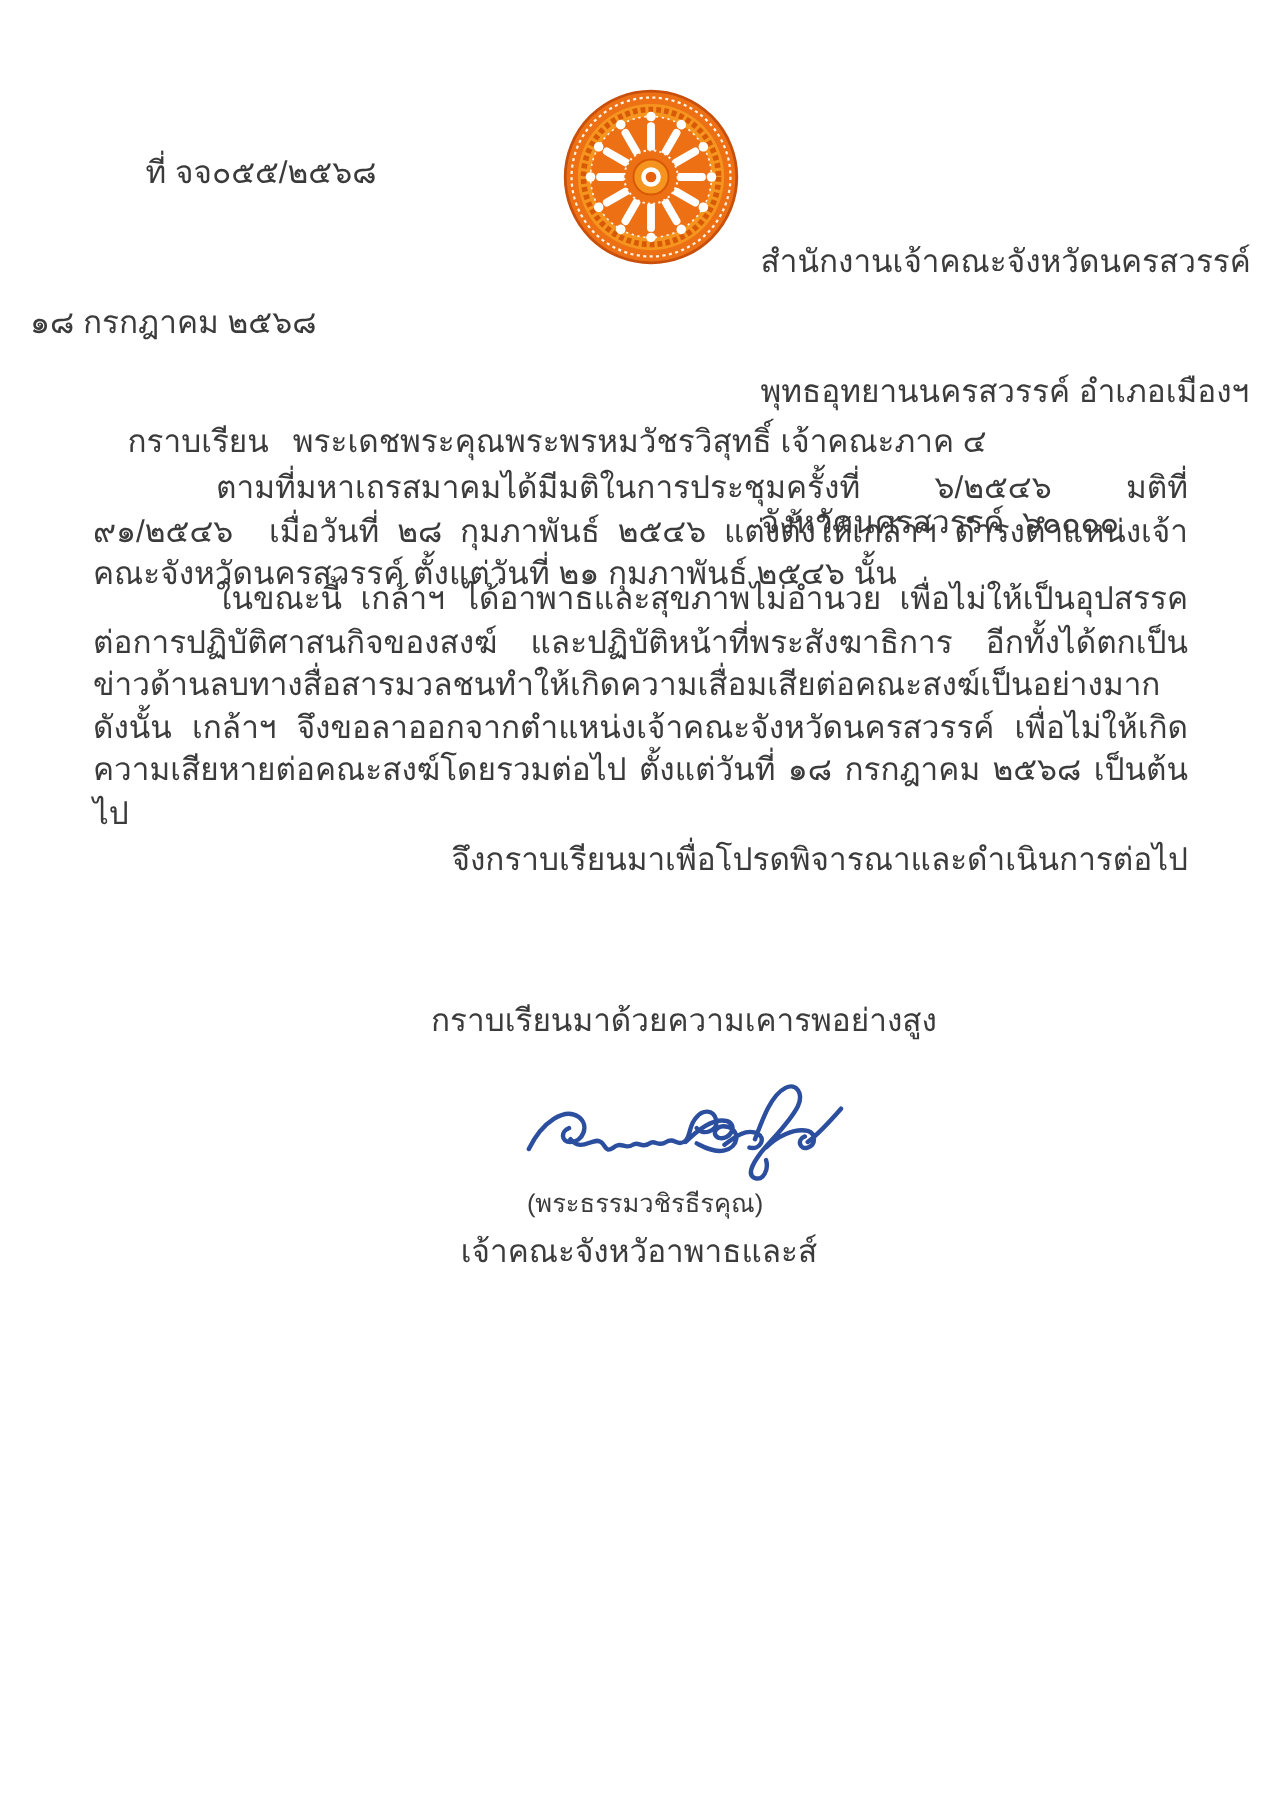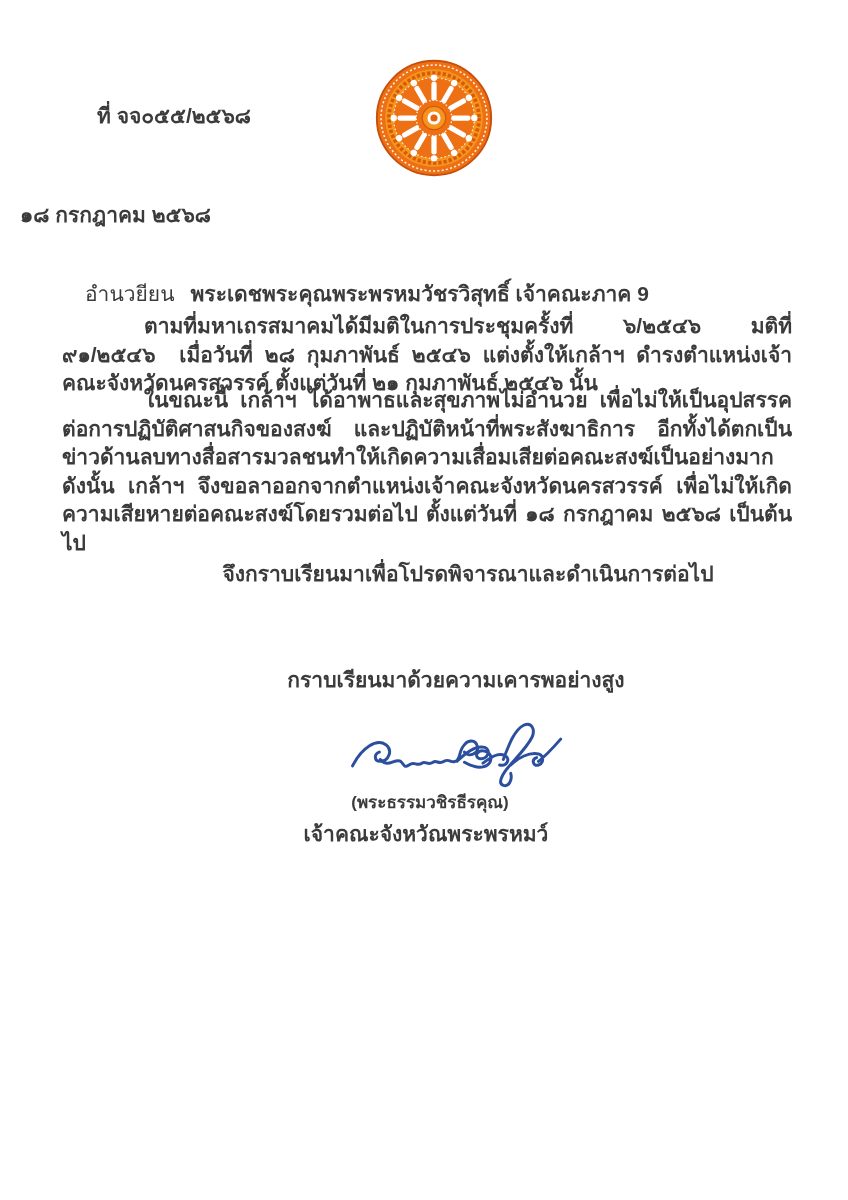--- a/index.html
+++ b/index.html
@@ -5,21 +5,21 @@
   html, body { margin: 0; padding: 0; background: #ffffff; }
   .page {
     position: relative;
     width: 848px;
     height: 1200px;
     background: #ffffff;
     font-family: "Liberation Sans", sans-serif;
     color: #3b3b3b;
     overflow: hidden;
   }
-  .txt { white-space: pre-wrap; font-weight: bold; }
+  .txt { white-space: pre-wrap; }
   .ref-number {
     position: absolute;
     left: 97px; top: 101px;
     font-size: 21px; line-height: 30px;
   }
   .emblem {
     position: absolute;
     left: 374px; top: 58px;
     width: 120px; height: 120px;
   }
@@ -45,21 +45,21 @@
   .subject-line .label, .salutation-line .label { margin-right: 16px; }
   .body-paragraph {
     position: absolute;
     left: 62px; width: 730px;
     font-size: 21px; line-height: 28.5px;
     text-indent: 82px;
     text-align: justify;
   }
   .para-1 { top: 312px; }
   .para-2 { top: 386px; }
-  .para-3 { top: 560px; text-align: center; }
+  .para-3 { top: 560px; text-align: right; }
   .closing-line {
     position: absolute;
     left: 56px; top: 663px; width: 800px;
     text-align: center;
     font-size: 21px;
   }
   .signature-wrap {
     position: absolute;
     left: 338px; top: 716px;
     width: 240px; height: 74px;
@@ -143,26 +143,31 @@
           </g>
       </g>
       <circle cx="64" cy="64" r="19" fill="#ED7014"></circle>
       <circle cx="64" cy="64" r="19" fill="none" stroke="#FFF3E6" stroke-width="1.4" stroke-dasharray="1.6,2.2"></circle>
       <circle cx="64" cy="64" r="12.5" fill="#F5941F" stroke="#D85A07" stroke-width="1.4"></circle>
       <circle cx="64" cy="64" r="7" fill="#ffffff"></circle>
       <circle cx="64" cy="64" r="3.8" fill="#E8610C"></circle>
     </svg>
   </div>
 
+  <div class="office-block">
+    <div class="office-line">สำนักงานเจ้าคณะจังหวัดนครสวรรค์</div>
+    <div class="office-line">พุทธอุทยานนครสวรรค์ อำเภอเมืองฯ</div>
+    <div class="office-line">จังหวัดนครสวรรค์  ๖๐๐๐๐</div>
+  </div>
 
   <div class="date-line txt">๑๘ กรกฎาคม ๒๕๖๘</div>
 
 
   <div class="salutation-line">
-    <span class="label">อำนวยียน</span><span class="txt">พระเดชพระคุณพระพรหมวัชรวิสุทธิ์ เจ้าคณะภาค 9</span>
+    <span class="label">กราบเรียน</span><span class="txt">พระเดชพระคุณพระพรหมวัชรวิสุทธิ์ เจ้าคณะภาค ๔</span>
   </div>
 
   <div class="body-paragraph para-1 txt">ตามที่มหาเถรสมาคมได้มีมติในการประชุมครั้งที่ ๖/๒๕๔๖ มติที่ ๙๑/๒๕๔๖  เมื่อวันที่ ๒๘ กุมภาพันธ์ ๒๕๔๖ แต่งตั้งให้เกล้าฯ ดำรงตำแหน่งเจ้าคณะจังหวัดนครสวรรค์ ตั้งแต่วันที่ ๒๑ กุมภาพันธ์ ๒๕๔๖ นั้น</div>
   <div class="body-paragraph para-2 txt">ในขณะนี้ เกล้าฯ ได้อาพาธและสุขภาพไม่อำนวย เพื่อไม่ให้เป็นอุปสรรคต่อการปฏิบัติศาสนกิจของสงฆ์ และปฏิบัติหน้าที่พระสังฆาธิการ อีกทั้งได้ตกเป็นข่าวด้านลบทางสื่อสารมวลชนทำให้เกิดความเสื่อมเสียต่อคณะสงฆ์เป็นอย่างมาก ดังนั้น เกล้าฯ จึงขอลาออกจากตำแหน่งเจ้าคณะจังหวัดนครสวรรค์ เพื่อไม่ให้เกิดความเสียหายต่อคณะสงฆ์โดยรวมต่อไป ตั้งแต่วันที่ ๑๘ กรกฎาคม ๒๕๖๘ เป็นต้นไป</div>
   <div class="body-paragraph para-3 txt">จึงกราบเรียนมาเพื่อโปรดพิจารณาและดำเนินการต่อไป</div>
 
   <div class="closing-line txt">กราบเรียนมาด้วยความเคารพอย่างสูง</div>
 
   <div class="signature-wrap">
     <svg viewBox="0 0 240 80" width="240" height="74" aria-hidden="true">
@@ -172,15 +177,15 @@
                C123,44 121,37 127,31 C131,26 139,25 141,33 C143,41 131,45 127,39
                M119,49 C127,41 139,31 149,34 C157,37 151,48 143,46 C137,44 141,36 149,38 C159,41 157,53 147,55 C139,57 131,52 127,50
                M147,51 C155,45 163,39 171,43 C177,46 173,55 165,53
                M169,47 C175,31 181,15 191,10 C199,6 204,14 200,23 C194,35 181,47 173,57 C167,65 163,73 169,75 C175,77 179,69 177,62
                M177,53 C185,45 197,39 207,41 C213,43 213,51 207,53 C201,55 199,47 205,45
                M207,49 C215,43 224,33 231,25" fill="none" stroke="#2B4F9E" stroke-width="3.2" stroke-linecap="round" stroke-linejoin="round"></path>
     </svg>
   </div>
 
   <div class="signer-name txt">(พระธรรมวชิรธีรคุณ)</div>
-  <div class="signer-title txt">เจ้าคณะจังหวัณพระพรหมว์</div>
+  <div class="signer-title txt">เจ้าคณะจังหวัอาพาธและส์</div>
 
 </div>
 
 </body></html>

